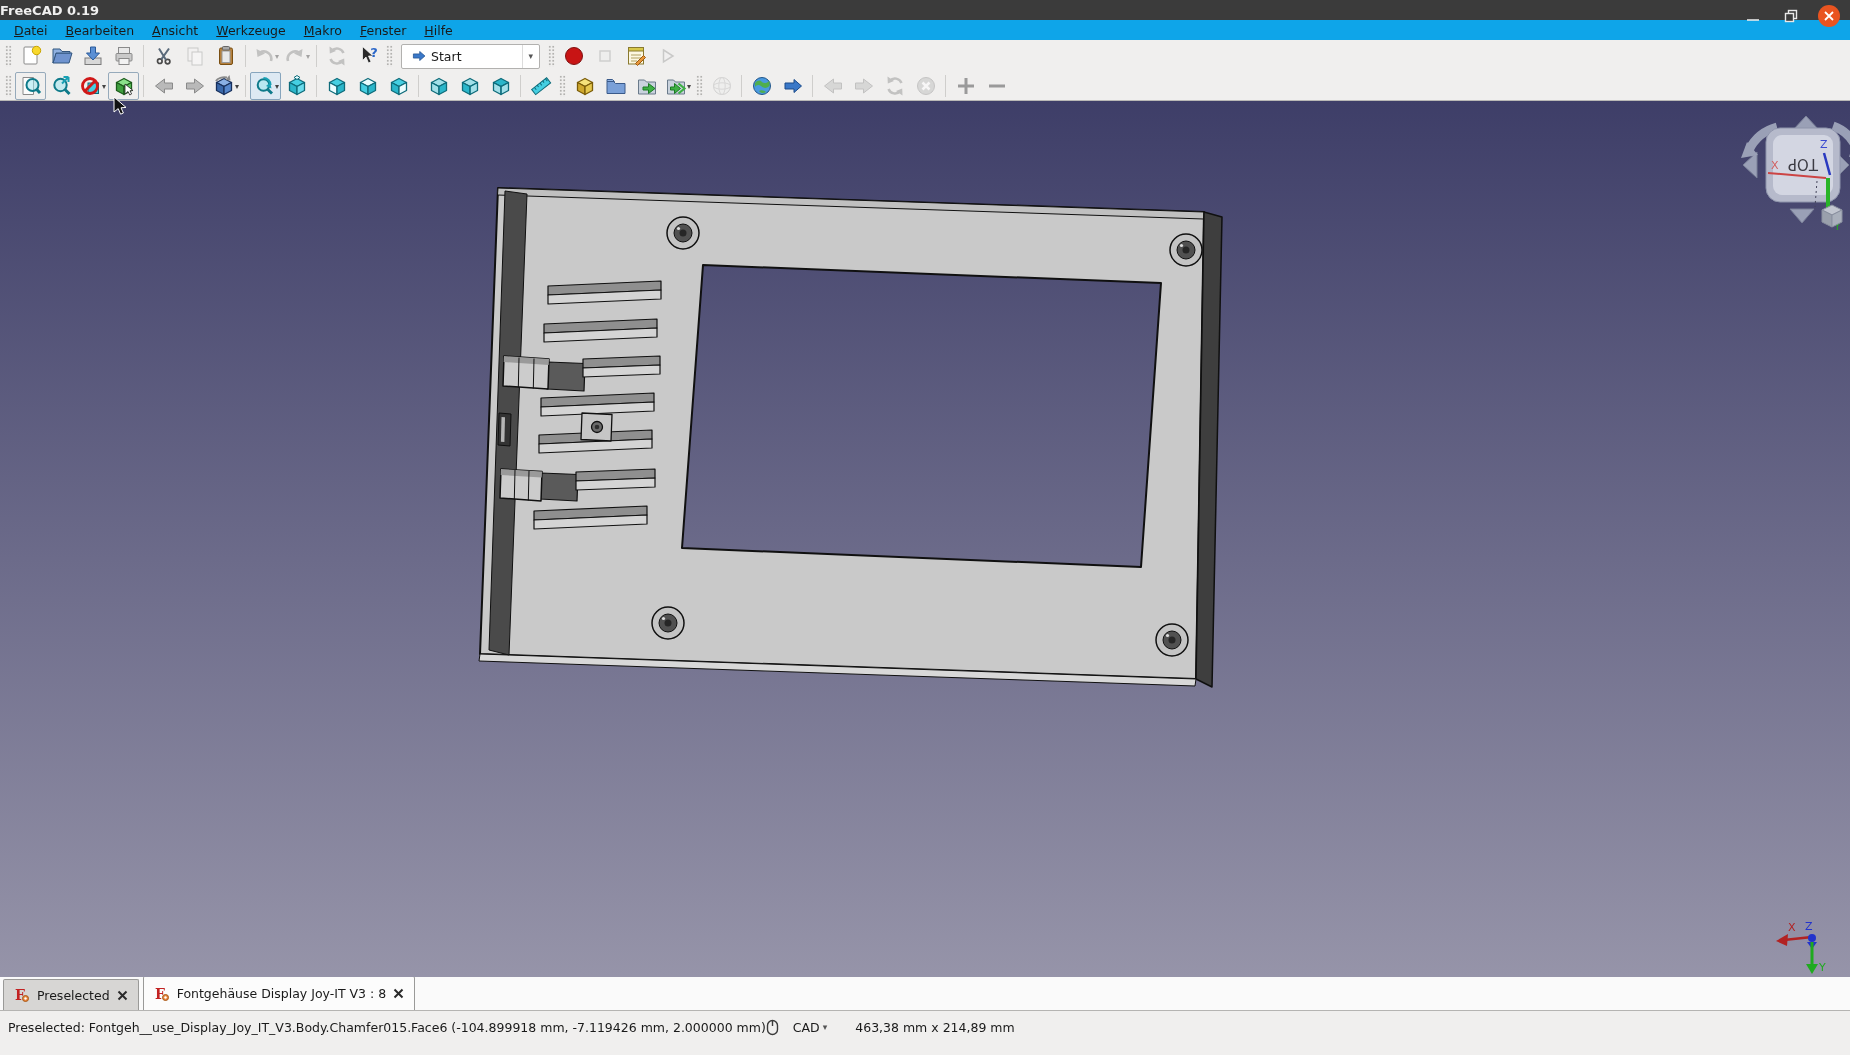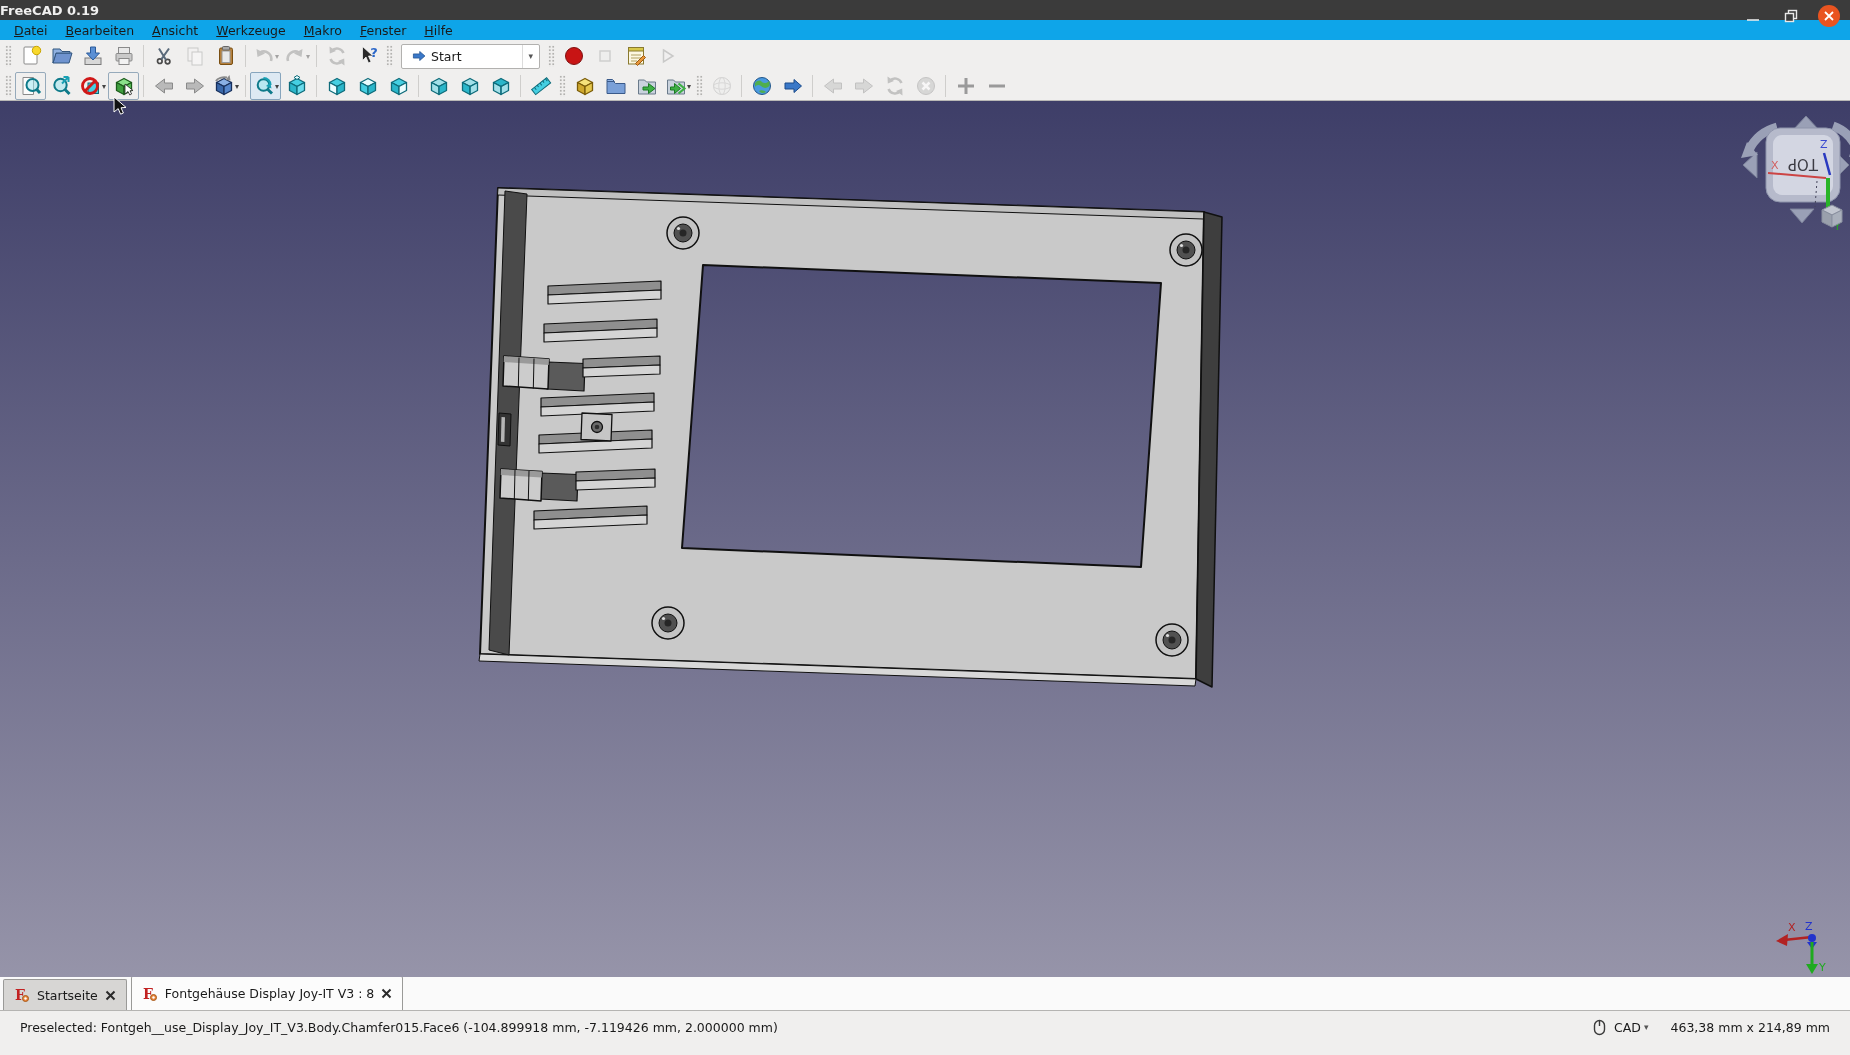--- a/index.html
+++ b/index.html
@@ -35,22 +35,22 @@
   
   .viewport{position:relative;height:876px;line-height:0}
   
   .tabbar{height:34px;background:#fafafa;display:flex;align-items:flex-end;padding-left:3px;
           border-bottom:1px solid #b5b4b2;box-sizing:border-box}
   .tab{height:30px;display:flex;align-items:center;gap:7px;padding:0 10px;background:#d7d6d4;
        border:1px solid #9a9a98;border-bottom:none;border-radius:2px 2px 0 0;margin-right:4px;white-space:nowrap}
   .tab.active{background:#fcfcfc;height:33px}
   .ticon,.tclose{display:flex}
   
-  .statusbar{height:32px;background:#f0efee;display:flex;align-items:center;justify-content:space-between;padding:0 20px}
-  .status-right{display:flex;align-items:center;gap:8px}
+  .statusbar{height:32px;background:#f0efee;display:flex;align-items:center;padding:0 8px}
+  .status-right{display:flex;align-items:center;gap:14px}
   .view-size{margin-left:14px}
   .ccaret2{font-size:9px;color:#555;margin-left:3px}
   
   .cursor-overlay{position:absolute;left:111px;top:96px;z-index:50;line-height:0}
 </style>
 </head>
 <body>
 
 <div class="titlebar">
   <div class="title">FreeCAD 0.19</div>
@@ -650,21 +650,21 @@
 
 <div class="tabbar" id="tabbar">
     <div class="tab">
       <span class="ticon">
         <svg width="16" height="16" viewBox="0 0 16 16">
           <text x="1" y="13" font-size="14" font-weight="bold" font-family="DejaVu Serif,serif" fill="#c22222">F</text>
           <circle cx="11.5" cy="11.5" r="3" fill="#e8843a" stroke="#a85a1a"></circle>
           <circle cx="11.5" cy="11.5" r="1.2" fill="#fff"></circle>
         </svg>
       </span>
-      <span>Startseite</span>
+      <span>Preselected</span>
       <span class="tclose">
         <svg width="11" height="11" viewBox="0 0 11 11">
           <path d="M1.5 1.5 L9.5 9.5 M9.5 1.5 L1.5 9.5" stroke="#2a2a2a" stroke-width="2"></path>
         </svg>
       </span>
     </div>
     <div class="tab active">
       <span class="ticon">
         <svg width="16" height="16" viewBox="0 0 16 16">
           <text x="1" y="13" font-size="14" font-weight="bold" font-family="DejaVu Serif,serif" fill="#c22222">F</text>

